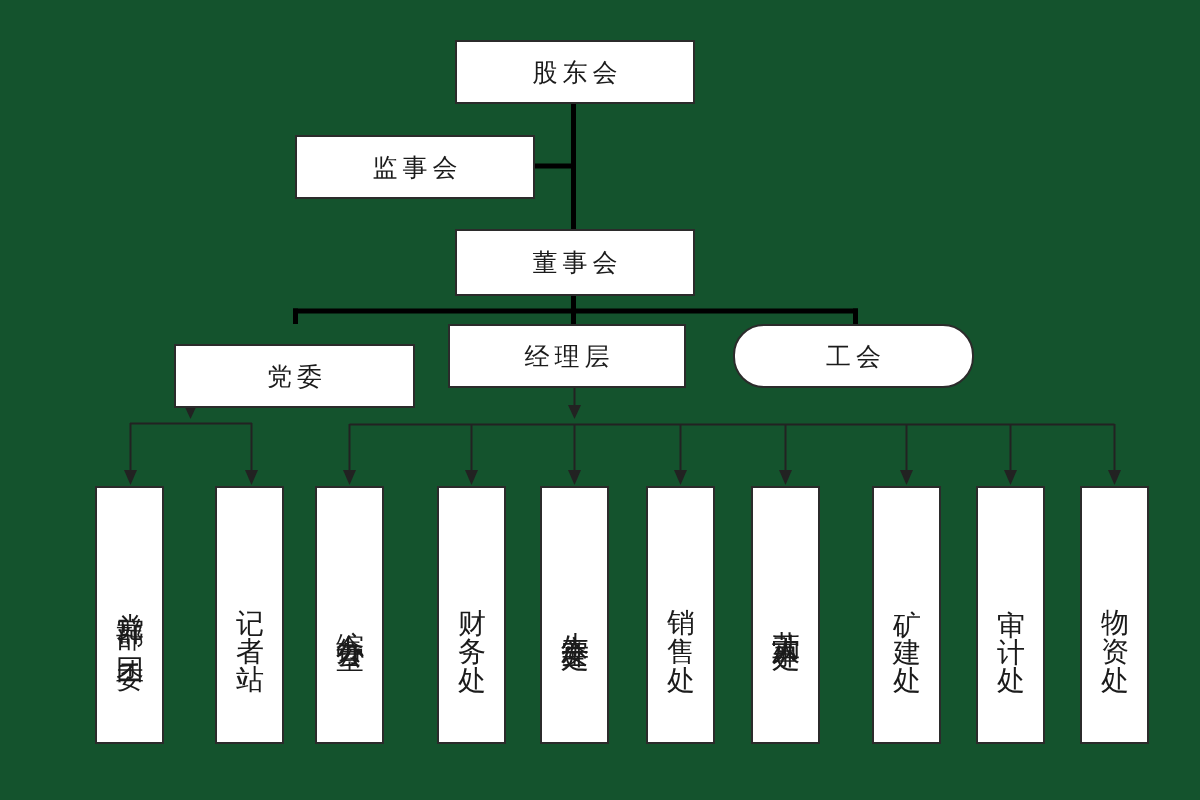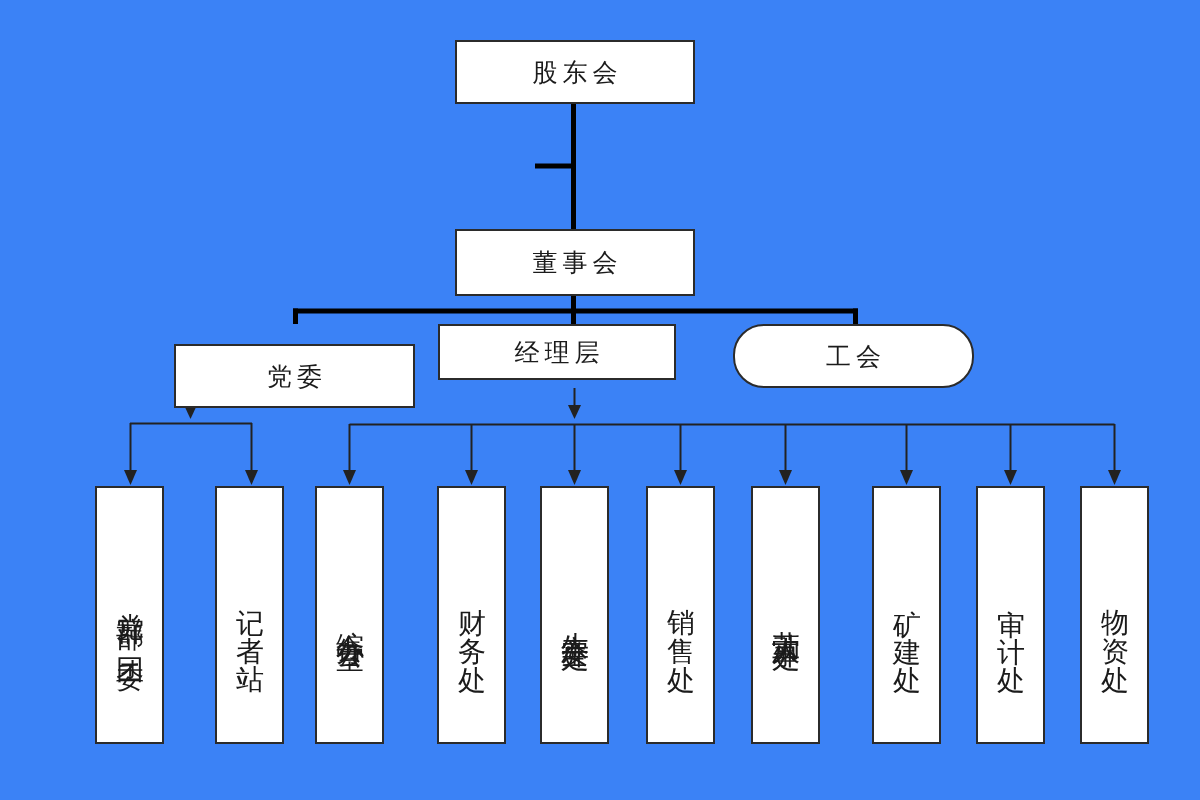--- a/index.html
+++ b/index.html
@@ -5,21 +5,21 @@
   * { margin: 0; padding: 0; box-sizing: border-box; }
   html, body { background: #ffffff; }
   body {
     font-family: "Liberation Sans", "DejaVu Sans", sans-serif;
     color: #1b1b1b;
   }
   .canvas {
     position: relative;
     width: 1200px;
     height: 800px;
-    background: #3b82f6;
+    background: #14532d;
     overflow: hidden;
   }
   .connectors {
     position: absolute;
     left: 0; top: 0;
     width: 1200px; height: 800px;
   }
   .node {
     position: absolute;
     background: #ffffff;
@@ -93,28 +93,31 @@
       <polygon stroke="none" points="1004,470 1017,470 1010.5,485"></polygon>
       <line x1="1114.5" y1="424" x2="1114.5" y2="471"></line>
       <polygon stroke="none" points="1108,470 1121,470 1114.5,485"></polygon>
     </g>
   </svg>
 
   <div class="node" style="left:455px; top:40px; width:240px; height:64px;">
     <span class="hlabel">股东会</span>
   </div>
 
+  <div class="node" style="left:295px; top:135px; width:240px; height:64px;">
+    <span class="hlabel">监事会</span>
+  </div>
   <div class="node" style="left:455px; top:229px; width:240px; height:67px;">
     <span class="hlabel">董事会</span>
   </div>
 
   <div class="node" style="left:174px; top:324px; width:241px; height:64px;margin-top:20px;">
     <span class="hlabel">党委</span>
   </div>
-  <div class="node" style="left:438px; top:324px; width:238px; height:56px;">
+  <div class="node" style="left:448px; top:324px; width:238px; height:64px;">
     <span class="hlabel">经理层</span>
   </div>
   <div class="node" style="left:733px; top:324px; width:241px; height:64px;border-radius:31px;">
     <span class="hlabel">工会</span>
   </div>
 
   <div class="node" style="left:95px; top:486px; width:69px; height:258px;">
     <span class="vlabel ls-mid">党群部　团委</span>
   </div>
   <div class="node" style="left:215px; top:486px; width:69px; height:258px;">

